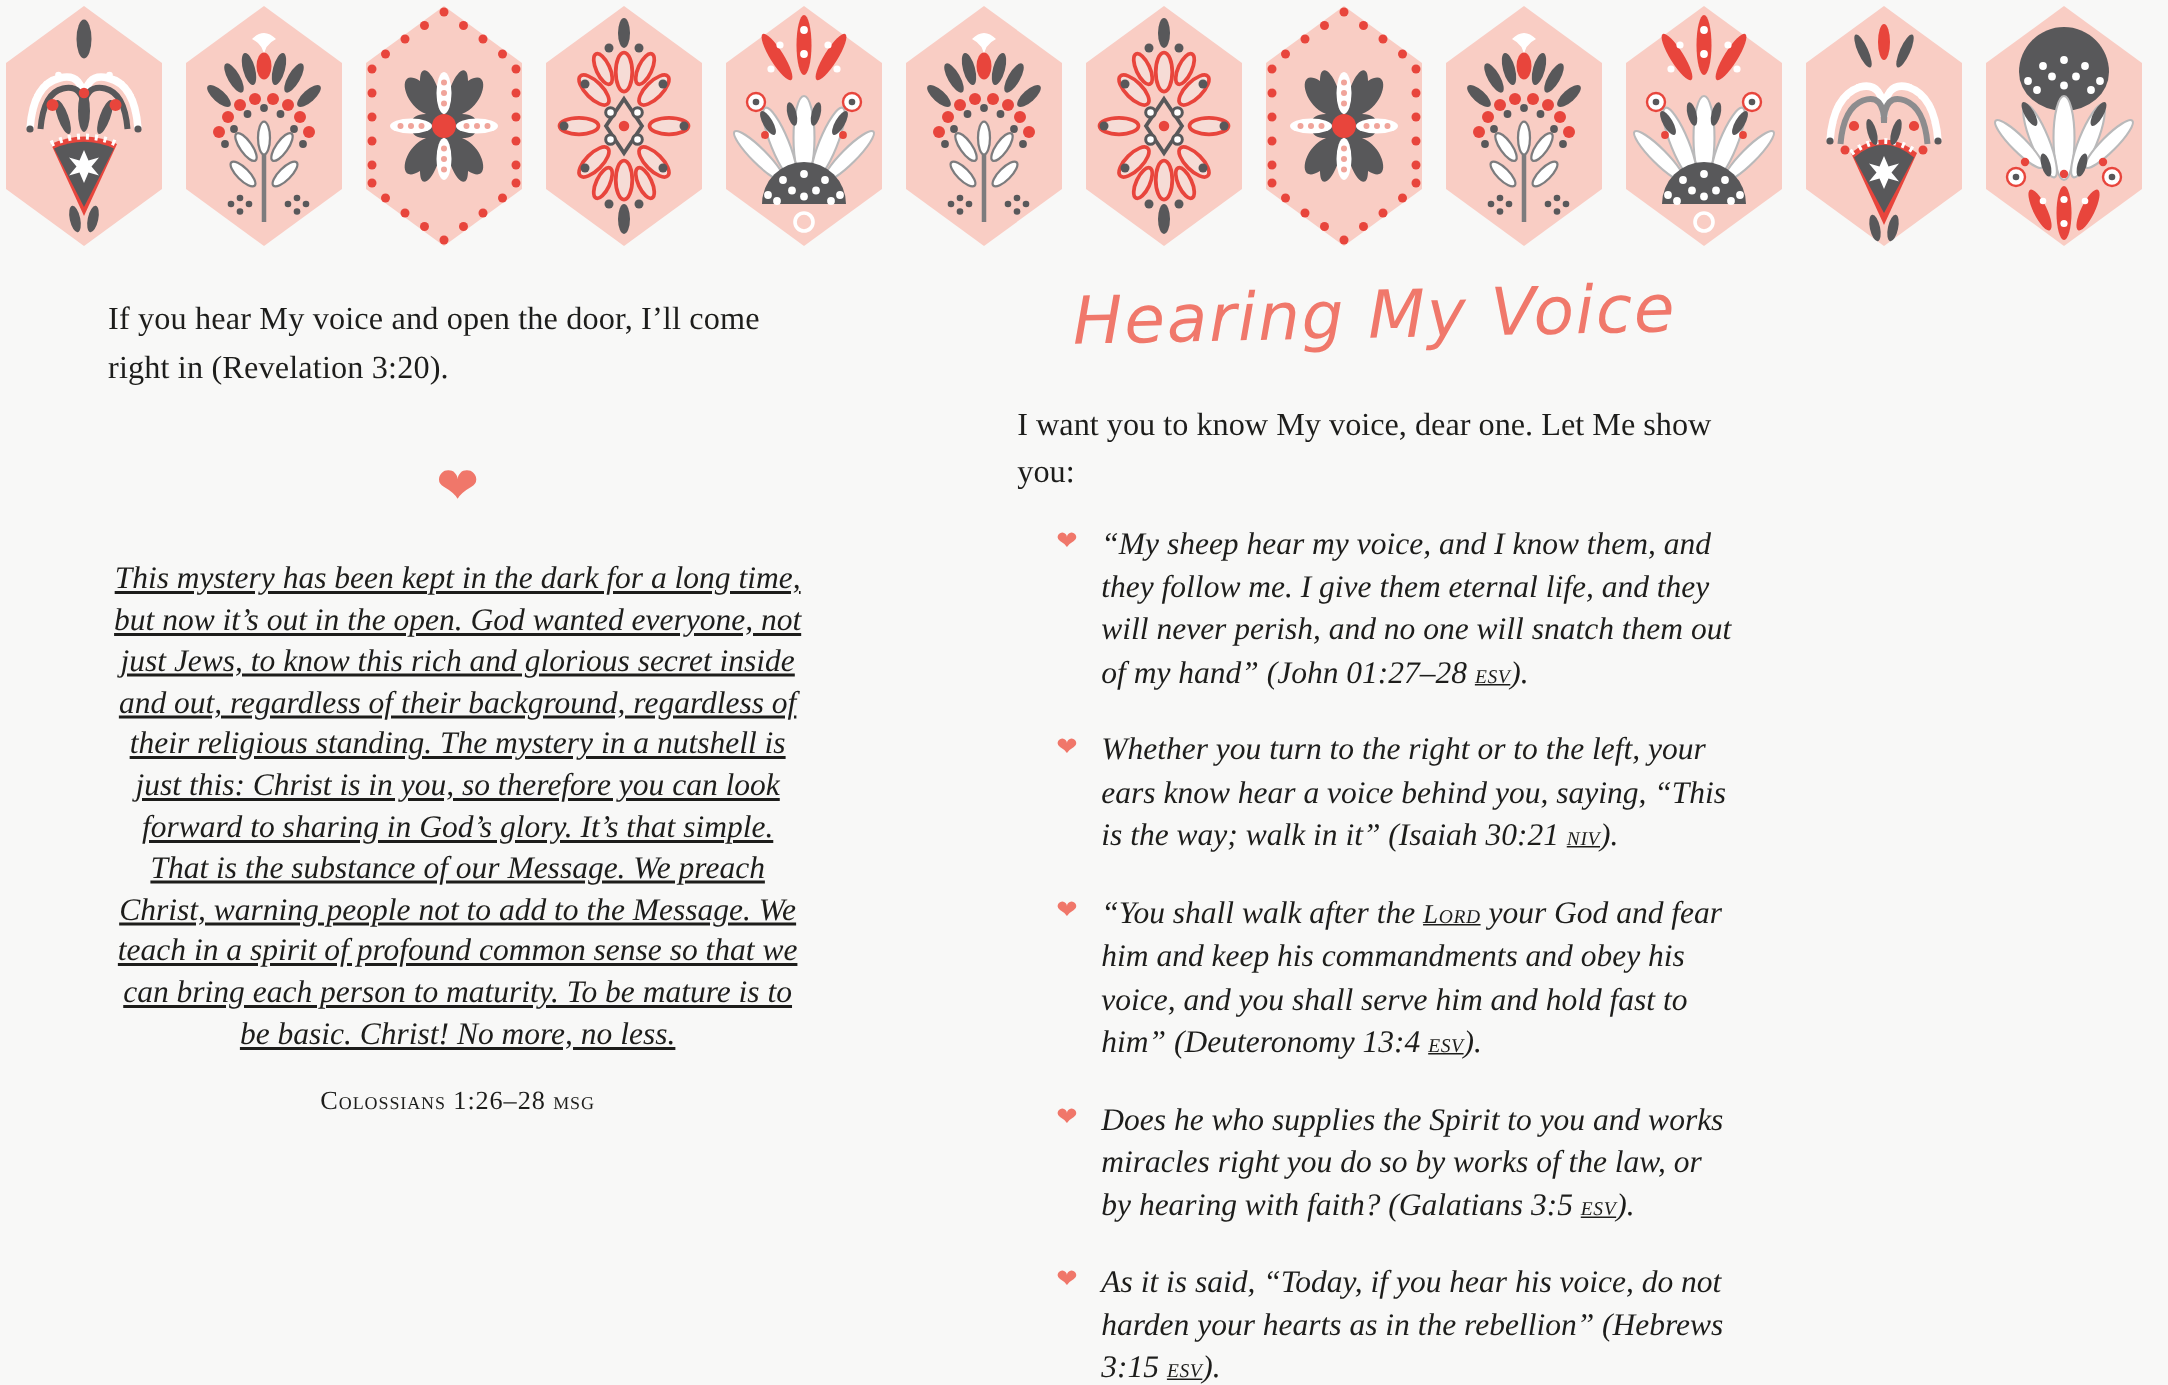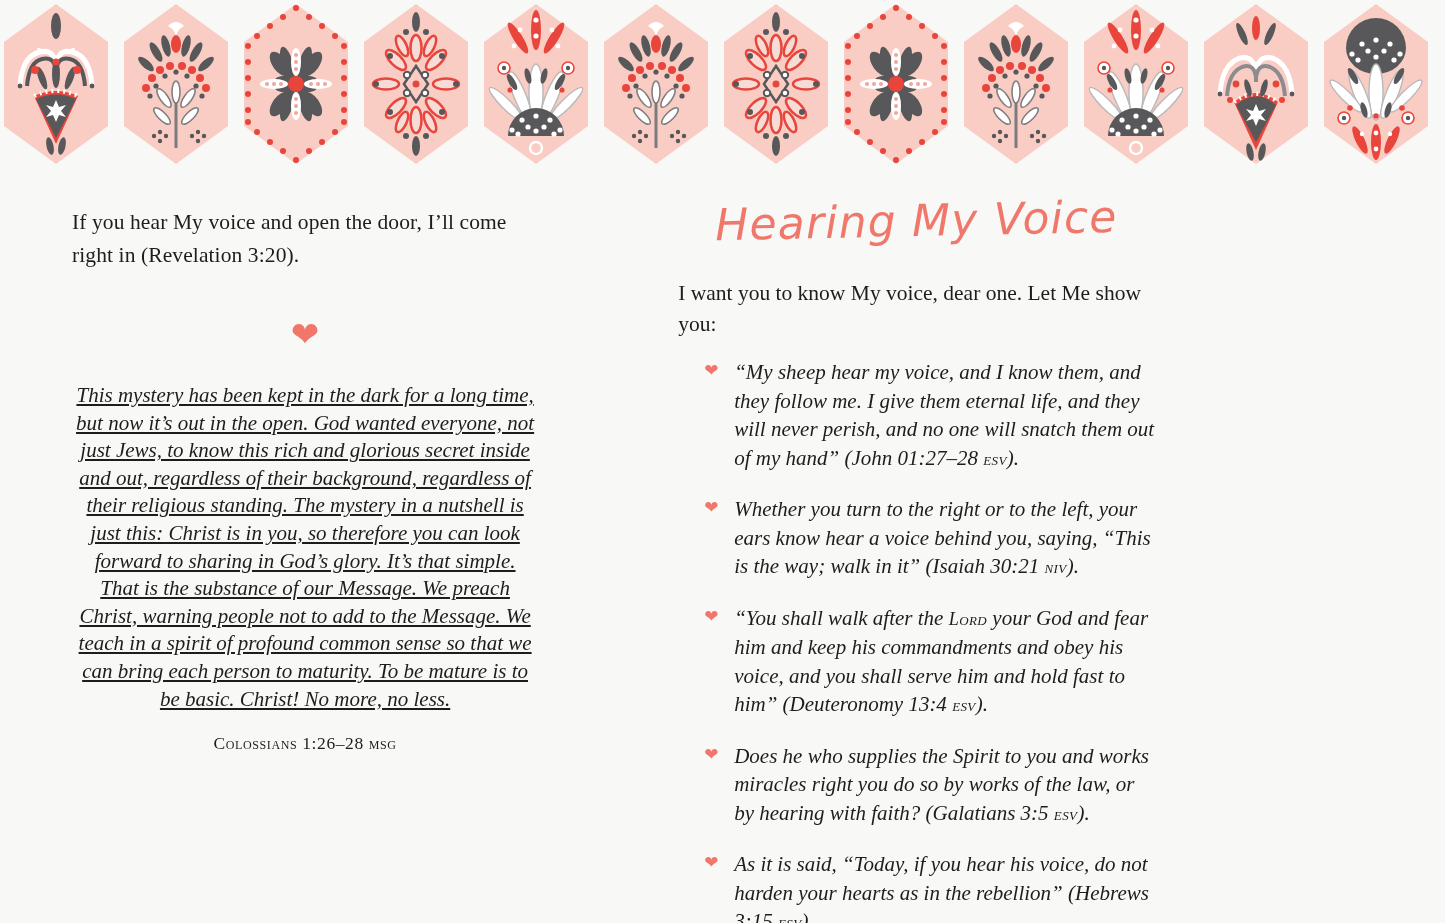--- a/index.html
+++ b/index.html
@@ -32,21 +32,21 @@
     flex: 0 0 112px;
     margin-right: 8px;
     position: relative;
   }
   .hex-tile:last-child { margin-right: 0; }
   .hex-tile svg { display: block; width: 112px; height: 168px; }
 
   
   .page {
     position: absolute;
-    top: 190px;
+    top: 180px;
     left: 0;
     width: 1235px;
     height: 733px;
     display: flex;
     justify-content: space-between;
   }
   .col-left {
     width: 722px;
     padding: 16px 80px 0 72px;
     box-sizing: border-box;
@@ -134,20 +134,21 @@
     font-size: 17px;
     color: #f0776a;
     font-style: normal;
     line-height: 1.2;
   }
   .sc {
     font-variant: small-caps;
     font-style: italic;
     font-size: .86em;
     letter-spacing: .4px;
+    text-decoration: underline;
   }
   .closing-para {
     font-size: 21.5px;
     line-height: 31px;
     margin: 26px 0 0 0;
     text-indent: 40px;
     text-align: left;
   }
 </style>
 </head>

